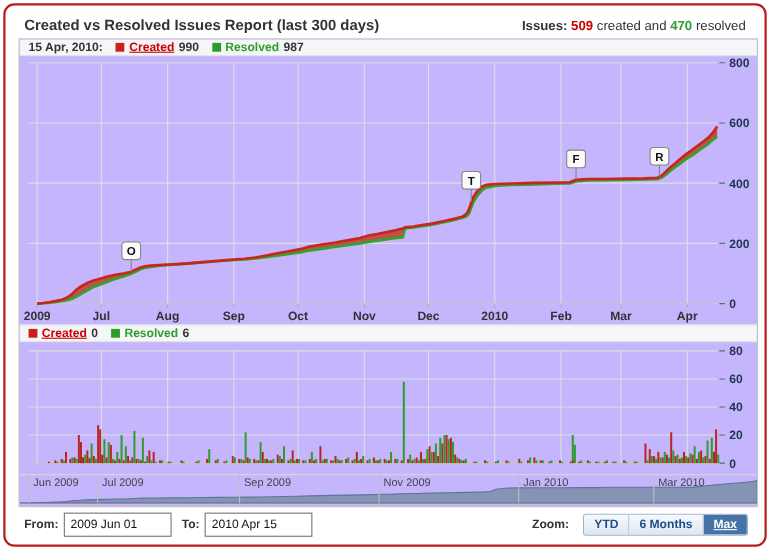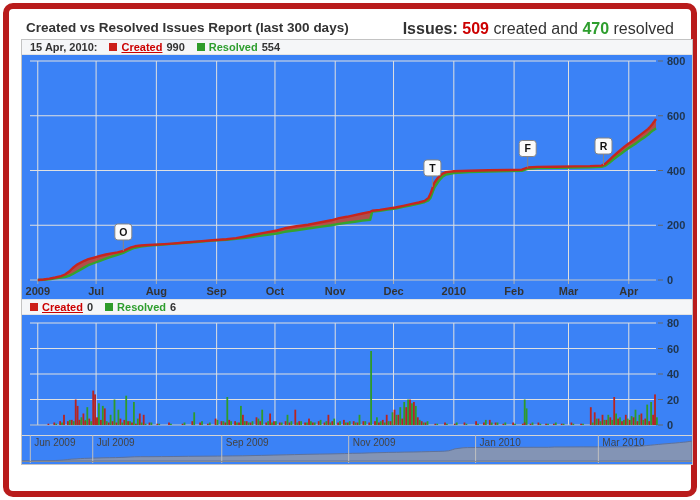--- a/index.html
+++ b/index.html
@@ -1,24 +1,24 @@
 <!DOCTYPE html>
 <html><head>
 <meta charset="utf-8">
 <style>
   html,body{margin:0;padding:0;background:#fff;font-family:"Liberation Sans",sans-serif;}
   .stage{position:relative;width:700px;height:500px;background:#fff;overflow:hidden;}
-  .frame{position:absolute;left:3px;top:3px;right:3px;bottom:3px;border:6px solid #b91c1c;border-radius:10px;background:#fff;}
+  .frame{position:absolute;left:3px;top:3px;right:3px;bottom:3px;border:2px solid #b91c1c;border-radius:10px;background:#fff;}
   .title-row{position:absolute;top:9px;left:17px;right:17px;height:18px;}
   .title{font-size:13.5px;font-weight:bold;color:#333;}
-  .issues{position:absolute;right:0;top:2px;font-size:16px;color:#333;white-space:nowrap;}
+  .issues{position:absolute;right:0;top:2px;font-size:12px;color:#333;white-space:nowrap;}
   .issues b{color:#333;}
   .num-red{color:#cc0000;font-weight:bold;}
   .num-green{color:#2e9e2e;font-weight:bold;}
-  .chart-box{position:absolute;left:12px;top:30px;width:670px;height:424px;border:1px solid #c3c3c3;background:#3b82f6;}
+  .chart-box{position:absolute;left:12px;top:30px;width:670px;height:424px;border:1px solid #c3c3c3;background:#c4b5fd;}
   .legend-strip{height:15px;background:#f5f6f8;border-bottom:1px solid #e3e3e3;display:flex;align-items:center;padding-left:8px;font-size:11px;font-weight:bold;color:#333;box-sizing:border-box;}
   .legend-strip.second{border-top:1px solid #e3e3e3;height:16px;}
   .sw{width:8px;height:8px;display:inline-block;margin:0 4px 0 12px;flex:none;}
   .sw.red{background:#cc1f1a;}
   .sw.green{background:#2e9b2a;}
   .lab-red{color:#cc0000;margin-right:4px;text-decoration:underline;}
   .lab-green{color:#2e9e2e;margin-right:4px;}
   .lval{color:#333;}
   svg{display:block;}
   .xlab{font-family:"Liberation Sans",sans-serif;font-size:11px;font-weight:bold;fill:#333;}
@@ -46,21 +46,21 @@
     </div>
 
     <div class="chart-box">
       <div class="legend-strip">
         <span>15 Apr, 2010:</span>
         <span class="sw red"></span>
         <span class="lab-red">Created</span>
         <span class="lval">990</span>
         <span class="sw green"></span>
         <span class="lab-green">Resolved</span>
-        <span class="lval">554</span>
+        <span class="lval">987</span>
       </div>
 
       <svg id="main-svg" width="670" height="244" viewBox="0 0 670 244">
           <line x1="15.77639751552795" y1="6" x2="15.77639751552795" y2="225" stroke="#e0e0e0" stroke-width="1"></line>
           <line x1="15.77639751552795" y1="225" x2="15.77639751552795" y2="229" stroke="#b0b0b0"></line>
           <text x="15.77639751552795" y="240" text-anchor="middle" class="xlab">2009</text>
           <line x1="74.09937888198758" y1="6" x2="74.09937888198758" y2="225" stroke="#e0e0e0" stroke-width="1"></line>
           <line x1="74.09937888198758" y1="225" x2="74.09937888198758" y2="229" stroke="#b0b0b0"></line>
           <text x="74.09937888198758" y="240" text-anchor="middle" class="xlab">Jul</text>
           <line x1="134.3664596273292" y1="6" x2="134.3664596273292" y2="225" stroke="#e0e0e0" stroke-width="1"></line>
@@ -405,15 +405,29 @@
           <line x1="326.67701863354034" y1="0" x2="326.67701863354034" y2="28" stroke="#c0c0c0"></line>
           <text x="330.67701863354034" y="11" class="navlab">Nov 2009</text>
           <line x1="453.60248447204964" y1="0" x2="453.60248447204964" y2="28" stroke="#c0c0c0"></line>
           <text x="457.60248447204964" y="11" class="navlab">Jan 2010</text>
           <line x1="576.3664596273292" y1="0" x2="576.3664596273292" y2="28" stroke="#c0c0c0"></line>
           <text x="580.3664596273292" y="11" class="navlab">Mar 2010</text>
           <line x1="0" y1="26.5" x2="670" y2="26.5" stroke="#8a8a8a"></line>
         </svg>
     </div>
 
+    <div class="controls">
+      <span class="ctl-label">From:</span>
+      <input type="text" value="2009 Jun 01" style="">
+      <span class="ctl-label">To:</span>
+      <input type="text" value="2010 Apr 15" style="">
+      <span class="zoom-group">
+        <span class="ctl-label">Zoom:</span>
+        <span class="zoombtns">
+          <span class="zbtn">YTD</span>
+          <span class="zbtn">6 Months</span>
+          <span class="zbtn active">Max</span>
+        </span>
+      </span>
+    </div>
 
   </div>
 </div>
 
 </body></html>

